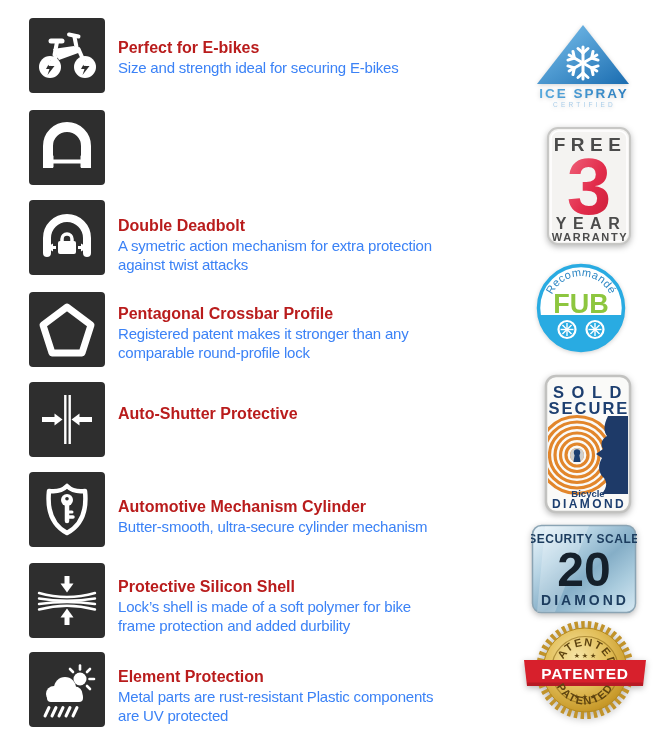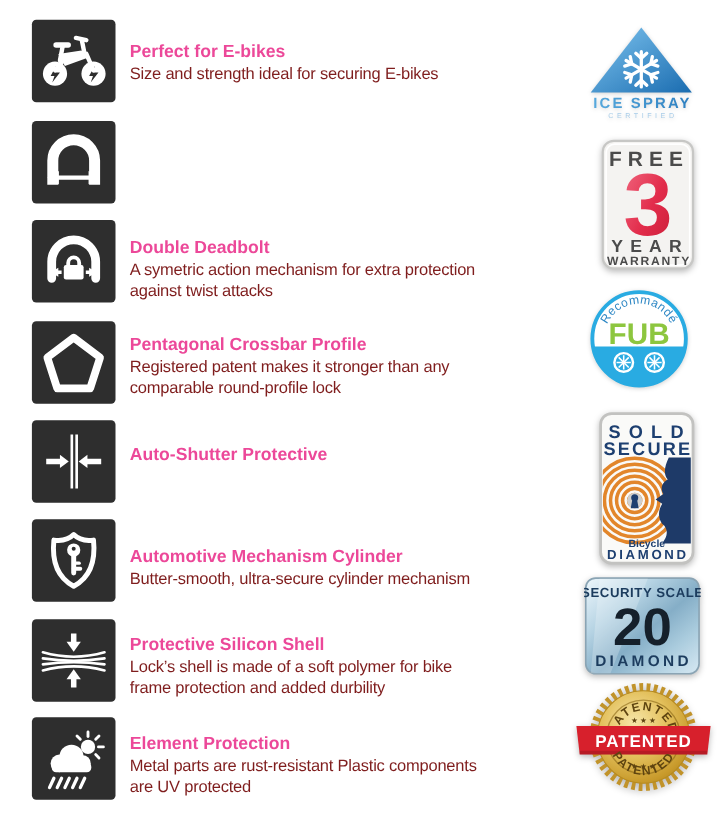--- a/index.html
+++ b/index.html
@@ -6,22 +6,22 @@
   #stage{
     position:relative;width:658px;height:745px;background:#ffffff;
     font-family:"Liberation Sans","DejaVu Sans",sans-serif;overflow:hidden;
   }
   .icon-box{
     position:absolute;left:29px;width:76px;height:75px;
     background:#2e2e2e;border-radius:4px;
   }
   .icon-box svg{display:block;width:76px;height:75px;}
   .text-block{position:absolute;left:118px;}
-  .f-title{font-size:16px;font-weight:bold;color:#ec4899;line-height:20px;letter-spacing:0;}
-  .f-desc{font-size:15px;color:#7f1d1d;line-height:19px;white-space:pre-line;letter-spacing:-0.2px;}
+  .f-title{font-size:16px;font-weight:bold;color:#b91c1c;line-height:20px;letter-spacing:0;}
+  .f-desc{font-size:15px;color:#3b82f6;line-height:19px;white-space:pre-line;letter-spacing:-0.2px;}
   .badge{position:absolute;}
   .badge svg{display:block;}
   .shadowed svg{filter:drop-shadow(0 2px 3px rgba(0,0,0,0.28));}
   .softshadow svg{filter:drop-shadow(0 1px 2px rgba(0,0,0,0.18));}
   text{font-family:"Liberation Sans","DejaVu Sans",sans-serif;}
 </style>
 </head>
 <body>
 
 <div id="stage">

